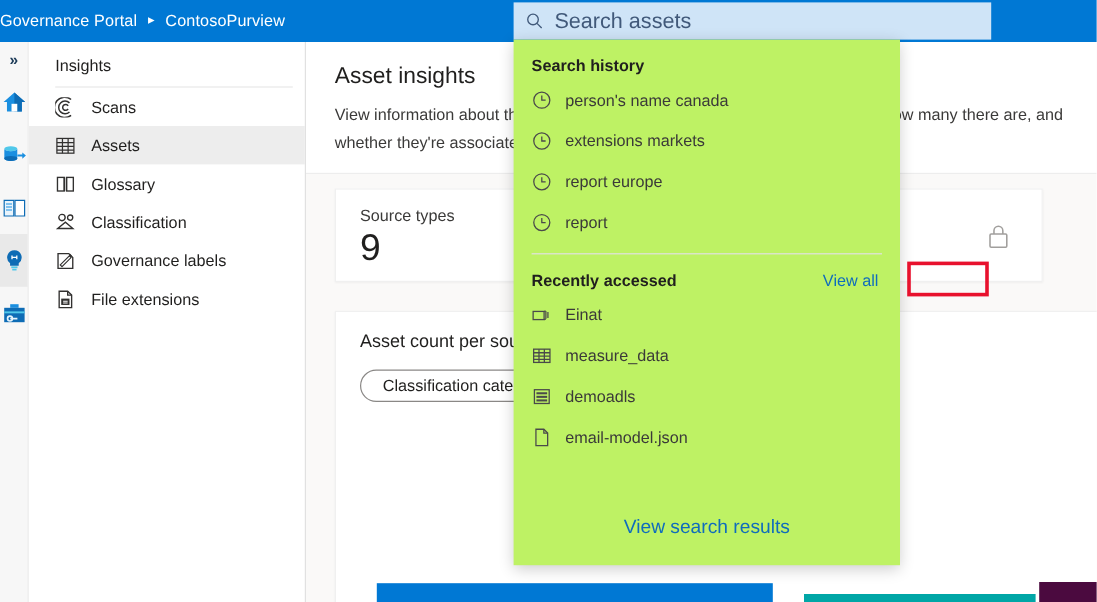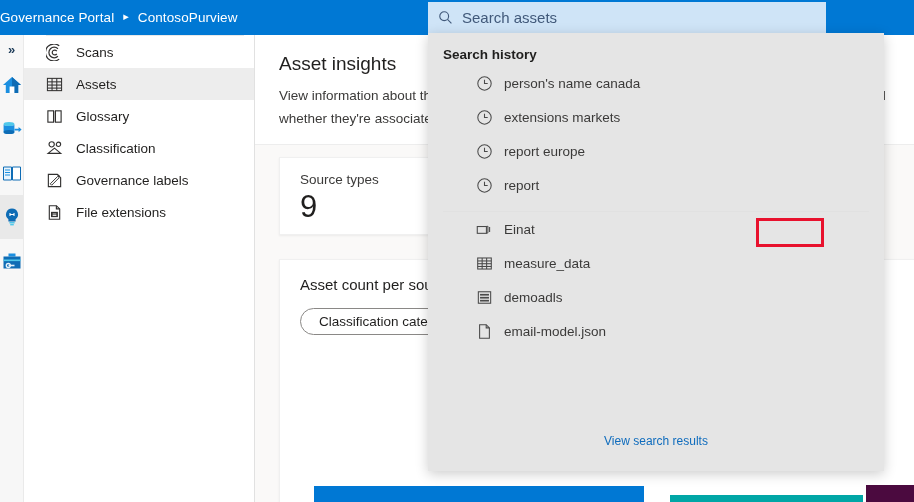--- a/index.html
+++ b/index.html
@@ -25,21 +25,21 @@
     position: absolute; left: 428px; top: 2px;
     width: 398px; height: 31px;
     background: #cfe4f7;
     display: flex; align-items: center;
     padding: 0 10px;
   }
   .search-icon { width: 15px; height: 15px; flex: 0 0 15px; margin-right: 9px; }
   .search-input {
     border: 0; outline: 0; background: transparent;
     font-family: "Liberation Sans", sans-serif;
-    font-size: 15px; color: #737373; width: 100%;
+    font-size: 18px; color: #737373; width: 100%;
   }
   .search-input::placeholder { color: #41597a; opacity: 1; }
 
   
   .rail {
     position: absolute; left: 0; top: 35px; width: 24px; height: 467px;
     background: #f7f7f7; border-right: 1px solid #eaeaea;
   }
   .rail-toggle {
     height: 28px; display: flex; align-items: center; justify-content: center;
@@ -89,38 +89,38 @@
   .pill {
     margin-top: 15px; display: inline-flex; align-items: center; justify-content: center;
     height: 27px; padding: 0 18px; border: 1px solid #8a8886; border-radius: 14px;
     font-size: 13.5px; color: #201f1e; background: #ffffff;
   }
   .bars { position: absolute; left: 34px; right: 0; top: 149px; bottom: -80px; }
   .bar { position: absolute; bottom: 0; }
 
   
   .flyout {
-    position: absolute; left: 428px; top: 33px; width: 456px; height: 438px;
-    background: #e5e5e5; box-shadow: 0 3px 12px rgba(0,0,0,.20);
+    position: absolute; left: 428px; top: 33px; width: 322px; height: 438px;
+    background: #bef264; box-shadow: 0 3px 12px rgba(0,0,0,.20);
     z-index: 40;
   }
   .fly-sec-head {
     display: flex; align-items: center; justify-content: space-between;
     padding: 14px 18px 4px 15px;
   }
   .fly-sec-title { font-size: 13.5px; color: #201f1e; font-weight: bold; }
   .fly-link { font-size: 13.5px; color: #0f6cbd; cursor: pointer; }
   .fly-row {
-    display: flex; align-items: center; height: 34px; cursor: pointer; margin-left: 48px;
+    display: flex; align-items: center; height: 34px; padding-left: 15px; cursor: pointer;
   }
   .fly-row-ico { width: 17px; height: 17px; flex: 0 0 17px; margin-right: 11px; }
   .fly-row-label { font-size: 13.5px; color: #3b3a39; }
   .fly-rule { height: 1px; background: #e1e1e1; margin: 9px 15px 0 15px; }
   .fly-footer { position: absolute; left: 0; right: 0; bottom: 22px; text-align: center; }
-  .fly-footer .fly-link { font-size: 12px; }
+  .fly-footer .fly-link { font-size: 16px; }
 
   
   .annot {
     position: absolute; border: 3px solid #e8112d; pointer-events: none; z-index: 60;
   }
 </style>
 </head>
 <body>
 
 <div id="app">
@@ -185,20 +185,21 @@
         <rect x="6.5" y="2.5" width="7" height="3" fill="#1b8fe0"></rect>
         <rect x="1.5" y="5.5" width="17" height="12" fill="#0e6cb5"></rect>
         <rect x="1.5" y="8.5" width="17" height="1.6" fill="#50c8ea"></rect>
         <path d="M6.5 14.5 h6" stroke="#e6f3fb" stroke-width="1.6"></path>
         <circle cx="6.3" cy="14.5" r="2" fill="none" stroke="#e6f3fb" stroke-width="1.4"></circle>
       </svg>
     </div>
   </div>
 
   <div class="navpanel">
+    <div class="nav-title">Insights</div>
     <div class="nav-title-rule"></div>
 
     <div class="nav-item">
       <svg class="nav-ico" viewBox="0 0 18 18">
         <path d="M14 2 A9 9 0 1 0 14 16" fill="none" stroke="#323130" stroke-width="1.3"></path>
         <path d="M12.6 5 A5.6 5.6 0 1 0 12.6 13" fill="none" stroke="#323130" stroke-width="1.3"></path>
         <path d="M11.4 7.6 A2.6 2.6 0 1 0 11.4 10.4" fill="none" stroke="#323130" stroke-width="1.3"></path>
       </svg>
       <span>Scans</span>
     </div>
@@ -310,20 +311,24 @@
     <div class="fly-row">
       <svg class="fly-row-ico" viewBox="0 0 16 16">
         <circle cx="8" cy="8" r="6.3" fill="none" stroke="#4a4a4a" stroke-width="1"></circle>
         <path d="M8 4.4 V8 H11" fill="none" stroke="#4a4a4a" stroke-width="1"></path>
       </svg>
       <span class="fly-row-label">report</span>
     </div>
 
     <div class="fly-rule"></div>
 
+    <div class="fly-sec-head">
+      <span class="fly-sec-title">Recently accessed</span>
+      <span class="fly-link">View all</span>
+    </div>
 
     <div class="fly-row">
       <svg class="fly-row-ico" viewBox="0 0 16 16">
         <rect x="1.2" y="5.2" width="8.6" height="6.4" fill="none" stroke="#4a4a4a" stroke-width="1"></rect>
         <path d="M11.2 11 V5 M12.8 10.4 V5.6" stroke="#4a4a4a" stroke-width="1"></path>
         <path d="M9.8 5.2 L11.2 5 M9.8 11.6 L11.2 11" stroke="#4a4a4a" stroke-width="1"></path>
       </svg>
       <span class="fly-row-label">Einat</span>
     </div>
 

